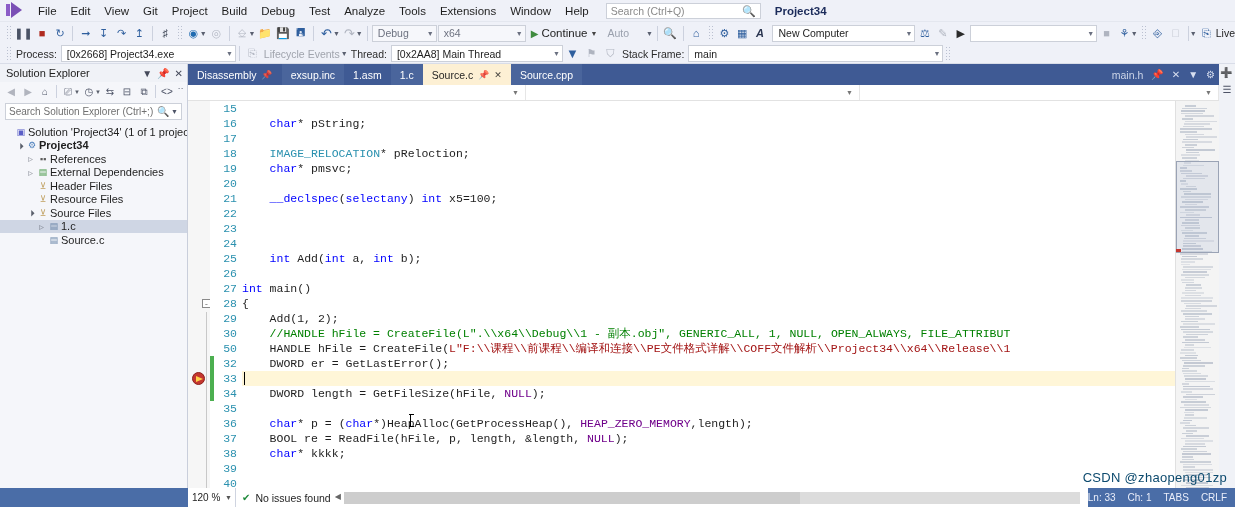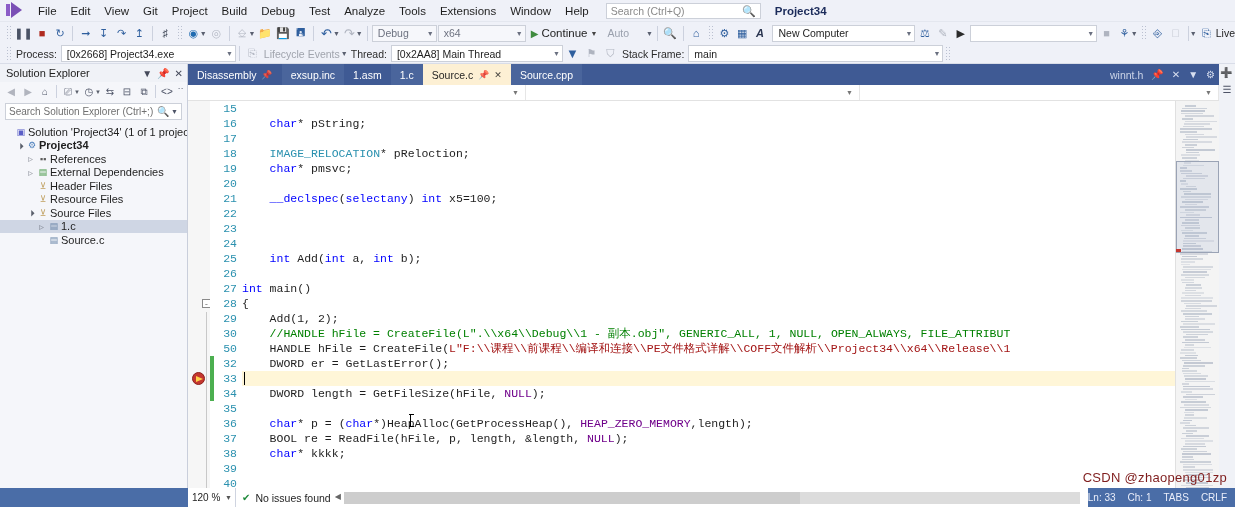--- a/index.html
+++ b/index.html
@@ -162,21 +162,21 @@
   .sb-issues .ok { color:#1f8a3b; font-size:10px; }
   .sb-hscroll { flex:1; height:12px; background:#dcdcdc; margin-left:8px; position:relative; }
   .sb-hscroll .thumb { position:absolute; left:0; top:0; bottom:0; width:62%; background:#cdcdcd; }
   .sb-hscroll .lt { position:absolute; left:-9px; top:0; font-size:8px; color:#666; }
   .sb-right { display:flex; align-items:center; gap:12px; padding-right:8px; }
   .sb-right span { font-size:10px; color:#eaeefa; }
 
   .statusbar-left-blue { width:188px; flex:0 0 188px; height:19px; background:#4a6da7; }
 
   
-  .watermark { position:absolute; right:8px; bottom:22px; font-size:13px; color:#7f1d1d;
+  .watermark { position:absolute; right:8px; bottom:22px; font-size:13px; color:#0c4a6e;
     font-family:"Liberation Sans", sans-serif; letter-spacing:.3px; pointer-events:none; }
 
   
   .vs-logo .p1 { position:absolute; left:0; top:1px; width:4px; height:12px; background:#8b5cc7; }
   .vs-logo .p2 { position:absolute; left:5px; top:-1px; width:0; height:0;
     border-left:11px solid #7a4fb5; border-top:8px solid transparent; border-bottom:8px solid transparent; }
 </style>
 </head>
 <body>
 
@@ -406,21 +406,21 @@
           </div>
           <div class="tab active">
             <span>Source.c</span>
             <span class="ti">📌</span>
             <span class="ti">✕</span>
           </div>
           <div class="tab alt">
             <span>Source.cpp</span>
           </div>
           <div class="tabbar-right">
-            <span class="tab-right-lbl">winnt.h</span>
+            <span class="tab-right-lbl">main.h</span>
             <span class="tb-r-ic">📌</span>
             <span class="tb-r-ic">✕</span>
             <span class="tb-r-ic">▼</span>
             <span class="tb-r-ic">⚙</span>
           </div>
         </div>
 
       <div class="subbar">
         <div class="nav-combo" style="flex:0 0 338px;">
           <span class="cd">▼</span>

